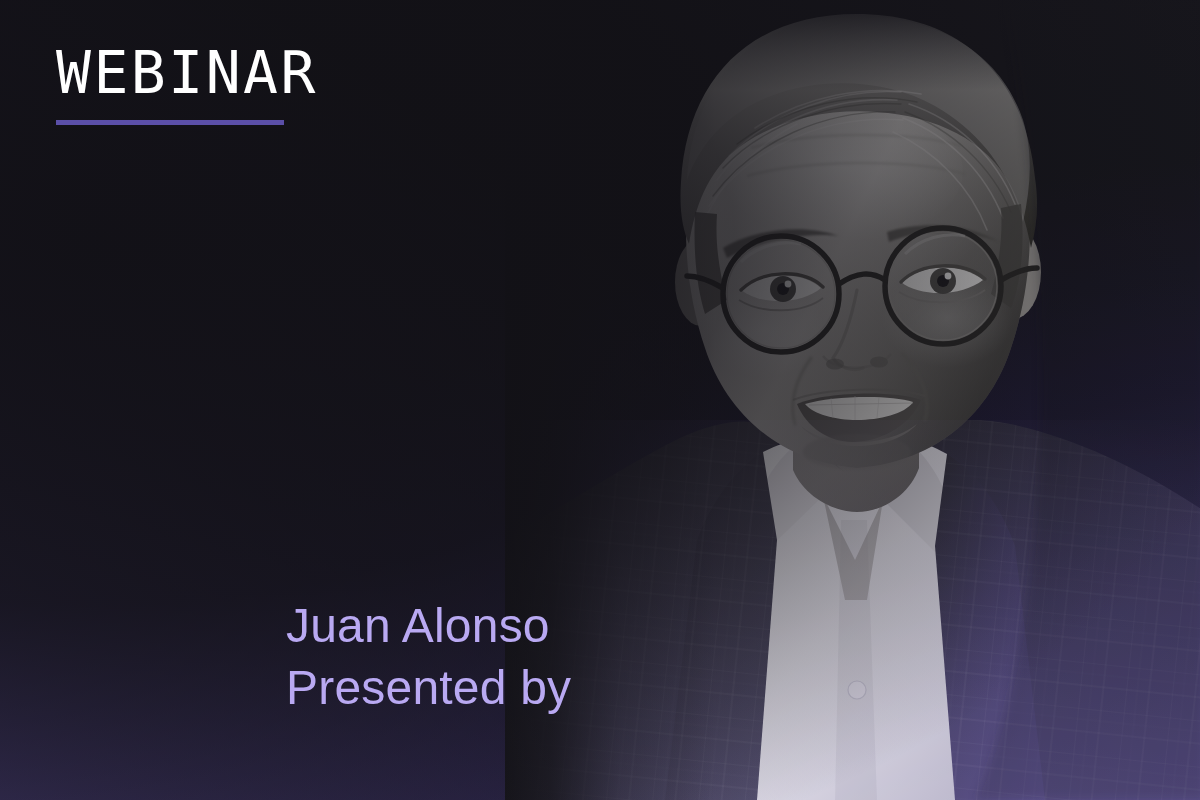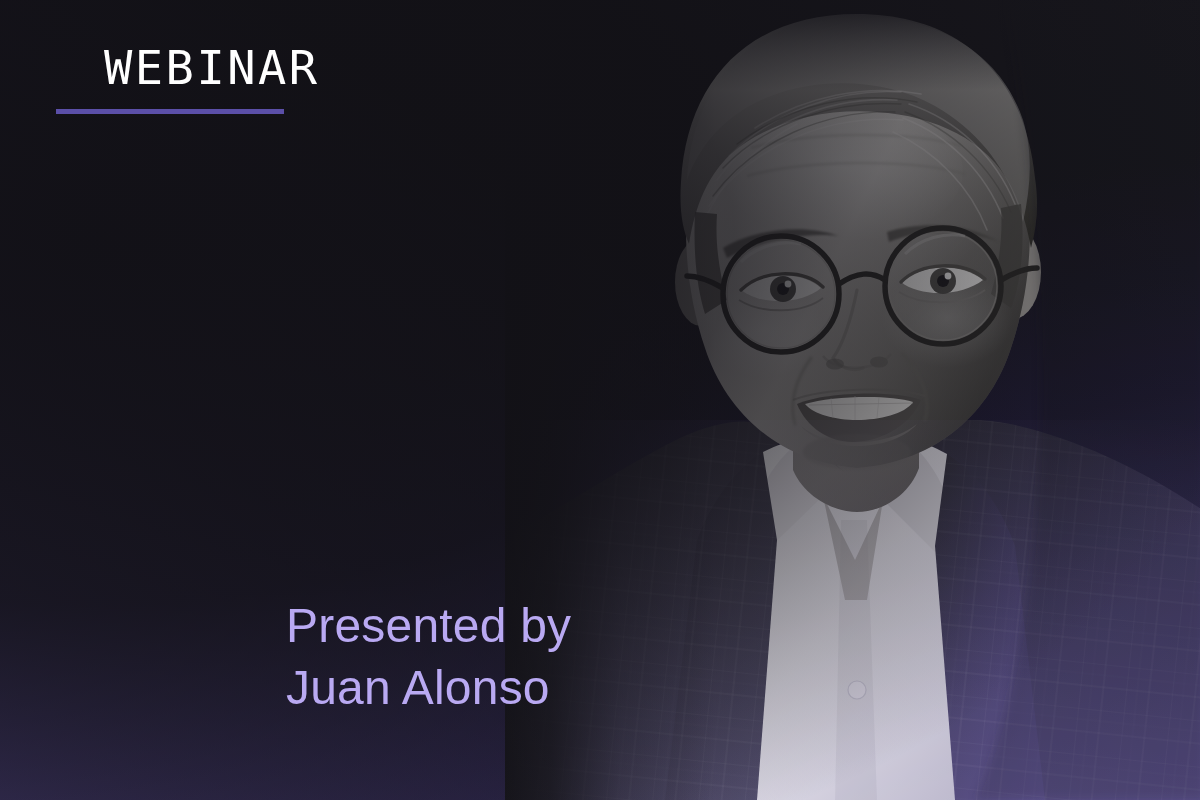--- a/index.html
+++ b/index.html
@@ -109,26 +109,25 @@
   .eyebrow {
     position: absolute;
     left: 56px;
     top: 44px;
     width: 420px;
   }
   .eyebrow-label {
     display: block;
     color: #ffffff;
     font-family: "DejaVu Sans Mono", "Liberation Mono", monospace;
-    font-size: 47px;
+    font-size: 58px;
     font-weight: 400;
     line-height: 1.0;
     letter-spacing: 2.5px;
     white-space: nowrap;
-    margin-left: 48px;
   }
   .eyebrow-rule {
     display: block;
     margin-top: 18px;
     width: 228px;
     height: 5px;
     background: #5b4fa8;
     border-radius: 0;
   }
 
@@ -410,17 +409,17 @@
   </div>
 
   <div class="bg-vignette"></div>
 
   <div class="eyebrow">
     <span class="eyebrow-label">WEBINAR</span>
     <span class="eyebrow-rule"></span>
   </div>
 
   <div class="presenter">
+    <span class="presenter-line">Juan Alonso</span>
     <span class="presenter-line">Presented by</span>
-    <span class="presenter-line">Juan Alonso</span>
   </div>
 
 </div>
 
 </body></html>

